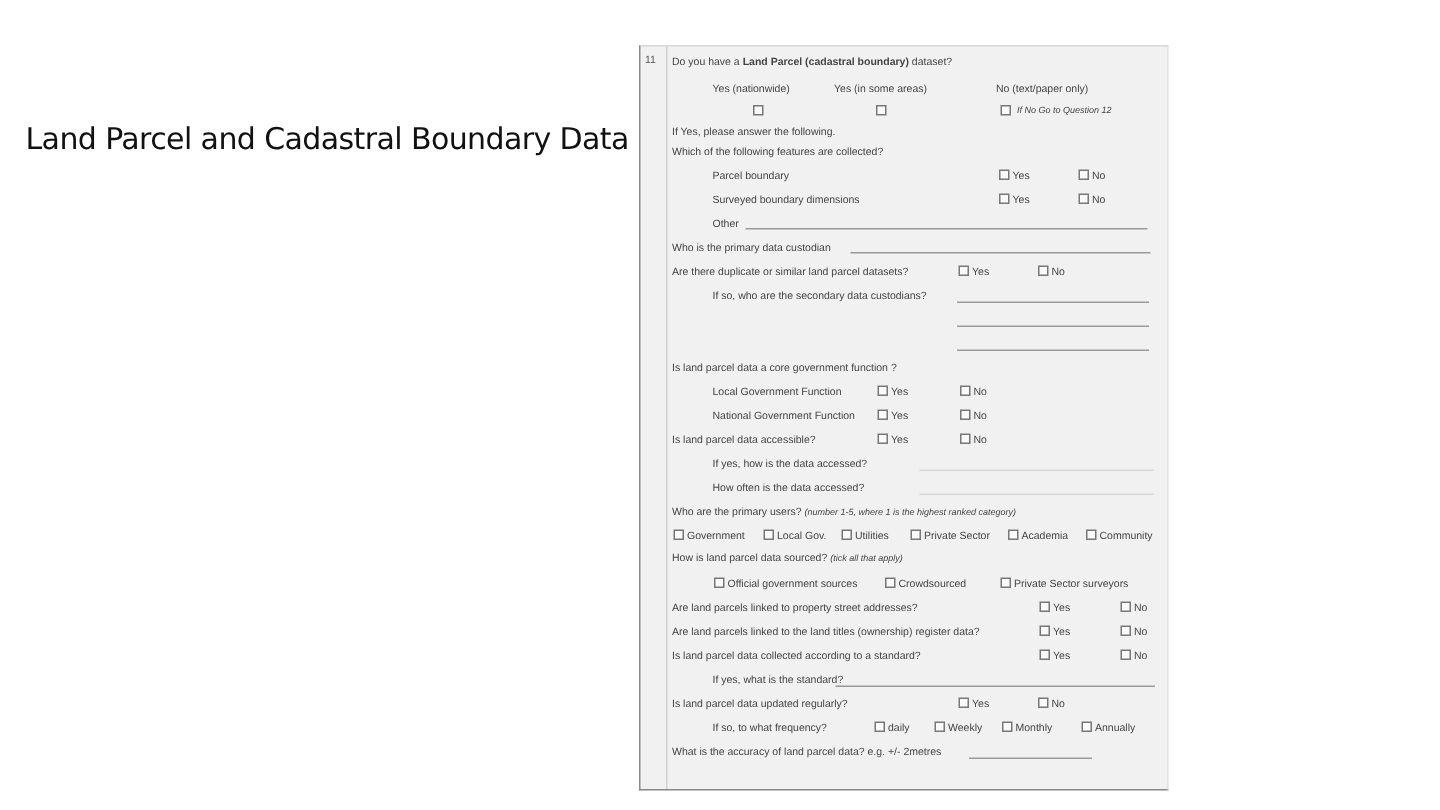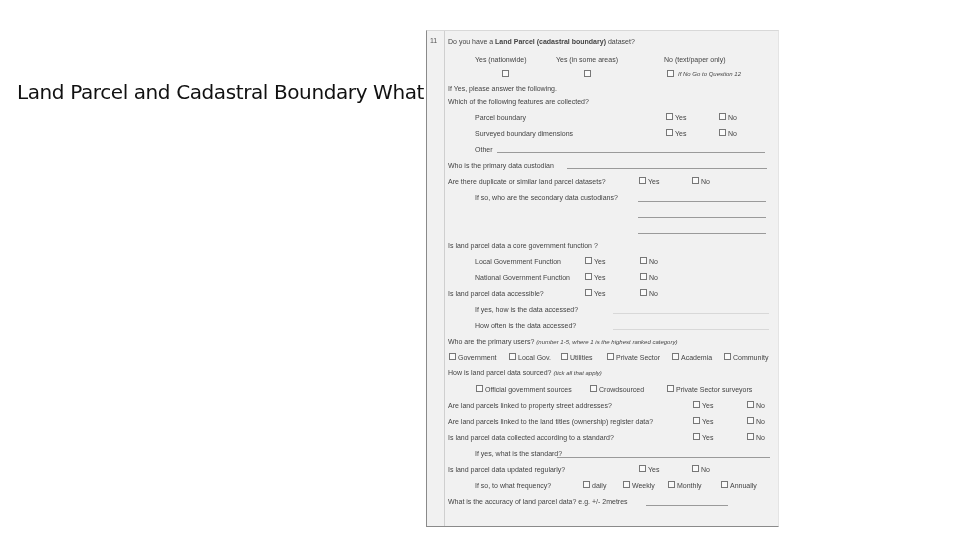--- a/index.html
+++ b/index.html
@@ -15,21 +15,21 @@
   .el { position:absolute; white-space:nowrap; line-height:9px; }
   .cb { position:absolute; width:7px; height:7px; border:1px solid #777; background:#fafafa; box-sizing:border-box; }
   .line { position:absolute; height:0; border-top:1px solid #9a9a9a; }
   .line.light { border-top:1px solid #d8d8d8; }
   .ital { font-style:italic; font-size:6px; }
   .bold { font-weight:bold; }
 </style>
 </head>
 <body>
 
-<div class="slide-title">Land Parcel and Cadastral Boundary What</div>
+<div class="slide-title">Land Parcel and Cadastral Boundary Data</div>
 
 <div class="form">
   <div class="numcol">
     <span class="qnum">11</span>
   </div>
 
   <div class="el" style="left:21px;top:6px;">
     <span>Do you have a </span><span class="bold">Land Parcel (cadastral boundary)</span><span> dataset?</span>
   </div>
   <div class="el" style="left:48px;top:24px;">Yes (nationwide)</div>

